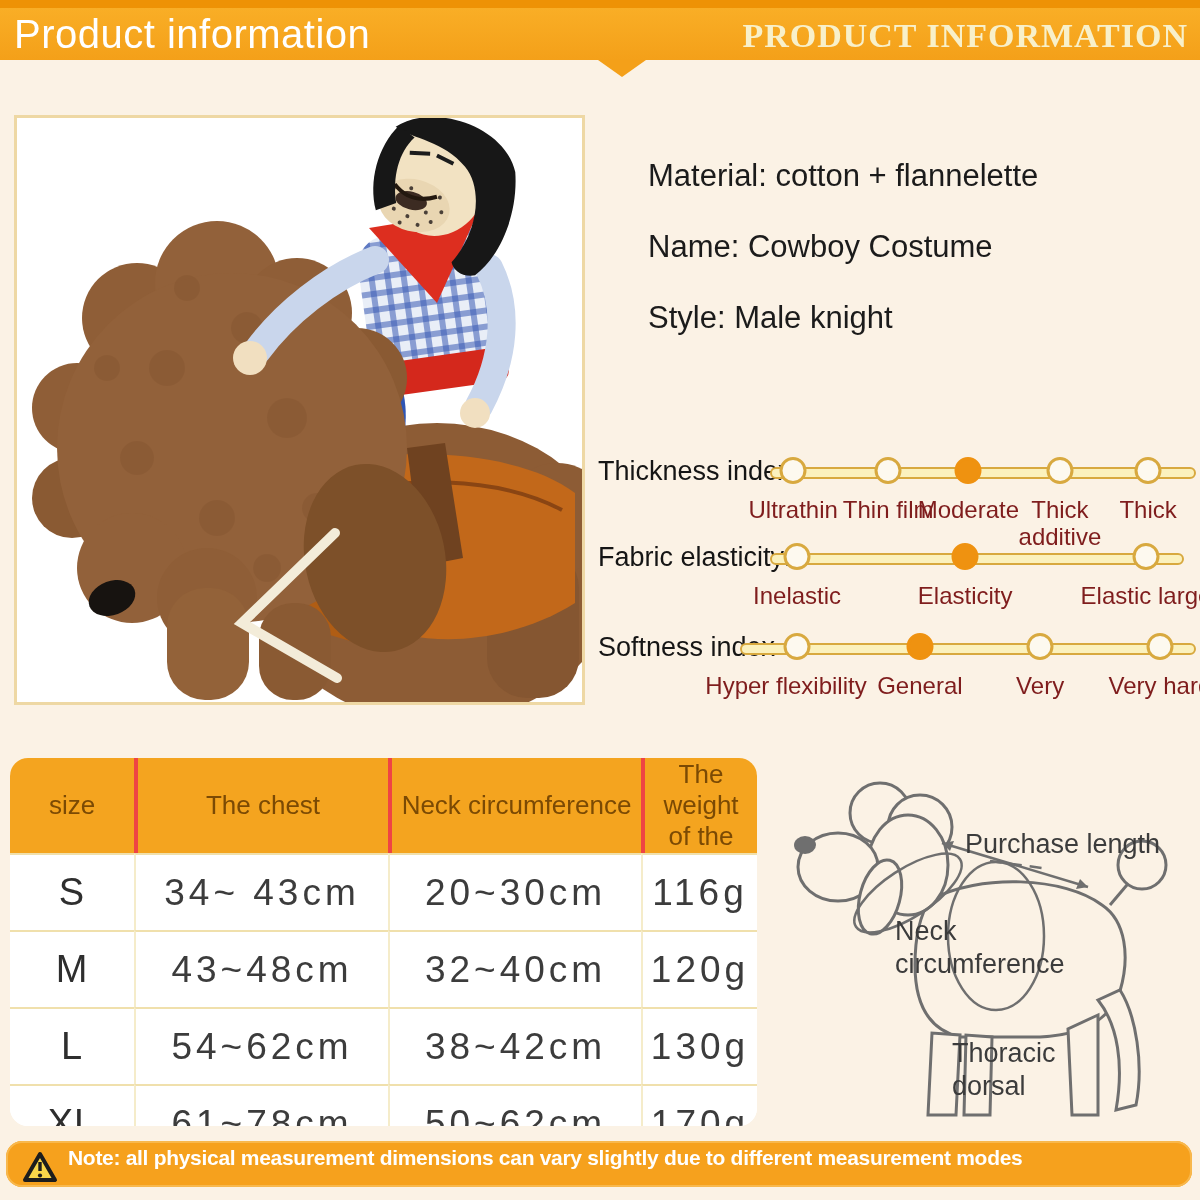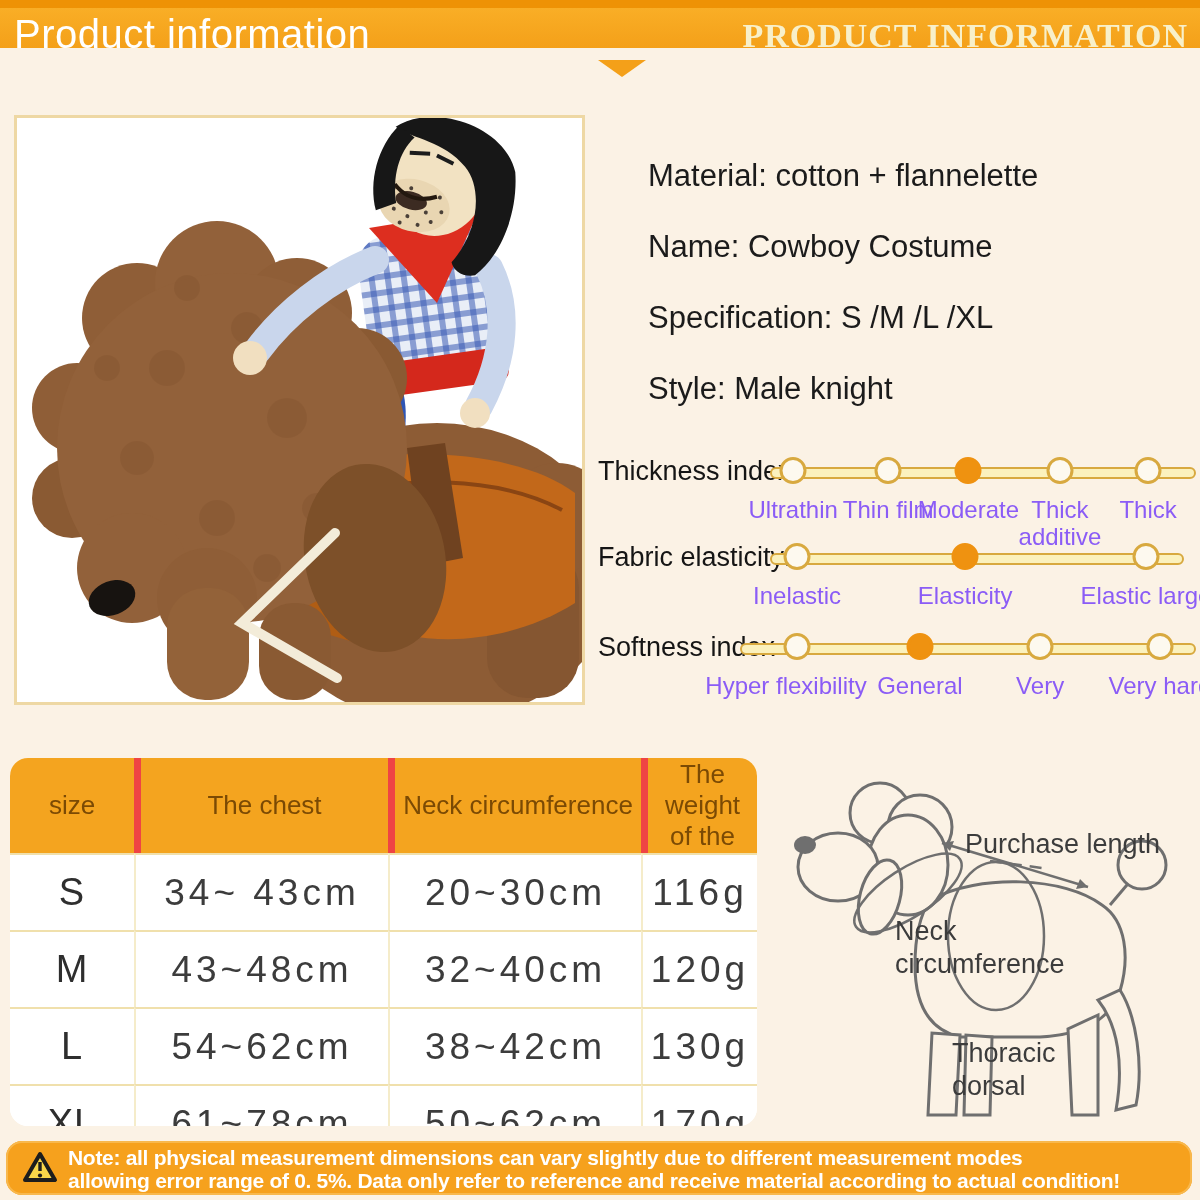--- a/index.html
+++ b/index.html
@@ -2,58 +2,58 @@
 <html><head>
 <meta charset="utf-8">
 <style>
   html,body{margin:0;padding:0;}
   #page{
     position:relative;width:1200px;height:1200px;overflow:hidden;
     background:#fbf2e5;font-family:"Liberation Sans",sans-serif;
   }
   
   .top-strip{position:absolute;left:0;top:0;width:1200px;height:8px;background:#ee9205;}
-  .banner{position:absolute;left:0;top:8px;width:1200px;height:40px;
+  .banner{position:absolute;left:0;top:8px;width:1200px;height:52px;
     background:linear-gradient(#f9ae26,#f4a019);}
   .banner-left{position:absolute;left:14px;top:4px;font-size:40px;color:#ffffff;letter-spacing:0.5px;}
   .banner-right{position:absolute;right:12px;top:9px;font-family:"Liberation Serif",serif;
     font-weight:700;font-size:34px;color:#f8f0ca;letter-spacing:1px;}
   .banner-pointer{position:absolute;left:598px;top:60px;width:0;height:0;
     border-left:24px solid transparent;border-right:24px solid transparent;border-top:17px solid #f4a019;}
   
   .photo-box{position:absolute;left:14px;top:115px;width:571px;height:590px;background:#ffffff;
     border:3px solid #eed8a4;box-sizing:border-box;}
   .photo-box svg{display:block;width:100%;height:100%;}
   
   .details{position:absolute;left:648px;top:140px;font-size:31px;color:#1b1b1b;line-height:71px;}
   
   .slider-row{position:absolute;left:0;width:1200px;height:112px;}
   .slider-label{position:absolute;left:598px;top:6px;font-size:27px;color:#151515;}
   .track{position:absolute;top:17px;height:8px;background:#fbf1bd;border:2px solid #d8a93f;border-radius:6px;}
   .dot{position:absolute;top:7px;width:27px;height:27px;border-radius:50%;background:#fdf9ef;
     border:3px solid #d8a93f;box-sizing:border-box;transform:translateX(-50%);}
   .dot.selected{background:#ef9210;border-color:#ef9210;}
-  .opt{position:absolute;top:46px;transform:translateX(-50%);font-size:24px;color:#8b5cf6;
+  .opt{position:absolute;top:46px;transform:translateX(-50%);font-size:24px;color:#7f1d1d;
     text-align:center;white-space:pre;line-height:27px;}
   
   .table-wrap{position:absolute;left:10px;top:758px;width:747px;height:368px;border-radius:18px;
     overflow:hidden;background:#ffffff;}
   table.size-table{border-collapse:separate;border-spacing:0;width:747px;height:368px;table-layout:fixed;}
   table.size-table th{background:#f4a41f;color:#7b4a04;font-weight:400;font-size:26px;height:76px;
     white-space:pre-line;line-height:31px;}
-  table.size-table th + th{border-left:7px solid #ef4444;margin-top:48px;}
+  table.size-table th + th{border-left:4px solid #ef4444;margin-top:48px;}
   table.size-table td{background:#ffffff;text-align:center;height:73px;color:#3c3c3c;
     border-top:2px solid #f0e0ac;font-size:37px;letter-spacing:4px;}
   table.size-table td + td{border-left:2px solid #f5ecca;}
   table.size-table td.size-cell{font-size:38px;color:#2e2e2e;letter-spacing:1px;}
   
   .diagram{position:absolute;left:780px;top:765px;width:420px;height:380px;}
   .diagram text{font-family:"Liberation Sans",sans-serif;font-size:27px;fill:#3c3c3c;}
   
-  .note-bar{position:absolute;left:6px;top:1141px;width:1186px;height:54px;background:#f6a11d;
+  .note-bar{position:absolute;left:6px;top:1141px;width:1186px;height:46px;background:#f6a11d;
     border-radius:16px;box-shadow:inset 0 0 0 2px #f8b84d;box-sizing:border-box;}
   .note-icon{position:absolute;left:16px;top:10px;width:36px;height:33px;}
   .note-text{position:absolute;left:62px;top:5px;color:#ffffff;font-size:21px;font-weight:700;
     line-height:23px;letter-spacing:-0.3px;}
 </style>
 </head>
 <body>
 
 <div id="page">
 
@@ -156,21 +156,20 @@
       <g>
         <path d="M 358,142 C 312,160 268,195 240,233" stroke="#c9d6ec" stroke-width="28" fill="none" stroke-linecap="round"></path>
         <circle cx="233" cy="240" r="17" fill="#f1dfc0"></circle>
       </g>
     </svg>
   </div>
 
   <div class="details">
     <div>Material: cotton + flannelette</div>
     <div>Name: Cowboy Costume</div>
-    <div>Specification: S /M /L /XL</div>
     <div>Style: Male knight</div>
   </div>
 
   <div id="sliders-layer">
       <div class="slider-row" style="top: 450px;">
         <div class="slider-label">Thickness index:</div>
         <div class="track" style="left: 770px; width: 422px;"></div>
         <div class="dot" style="left: 793.21px;"></div>
         <div class="opt" style="left: 793.21px;">Ultrathin</div>
         <div class="dot" style="left: 888.16px;"></div>
@@ -287,17 +286,16 @@
   </div>
 
   <div class="note-bar">
     <svg class="note-icon" viewBox="0 0 36 33">
       <path d="M18,3 L33,29 L3,29 Z" fill="#f8d64a" stroke="#1d1d1d" stroke-width="4" stroke-linejoin="round"></path>
       <rect x="16.3" y="11" width="3.4" height="9" fill="#1d1d1d"></rect>
       <circle cx="18" cy="24.5" r="2.1" fill="#1d1d1d"></circle>
     </svg>
     <div class="note-text">
       <div>Note: all physical measurement dimensions can vary slightly due to different measurement modes</div>
-      <div>allowing error range of 0. 5%. Data only refer to reference and receive material according to actual condition!</div>
     </div>
   </div>
 
 </div>
 
 </body></html>

